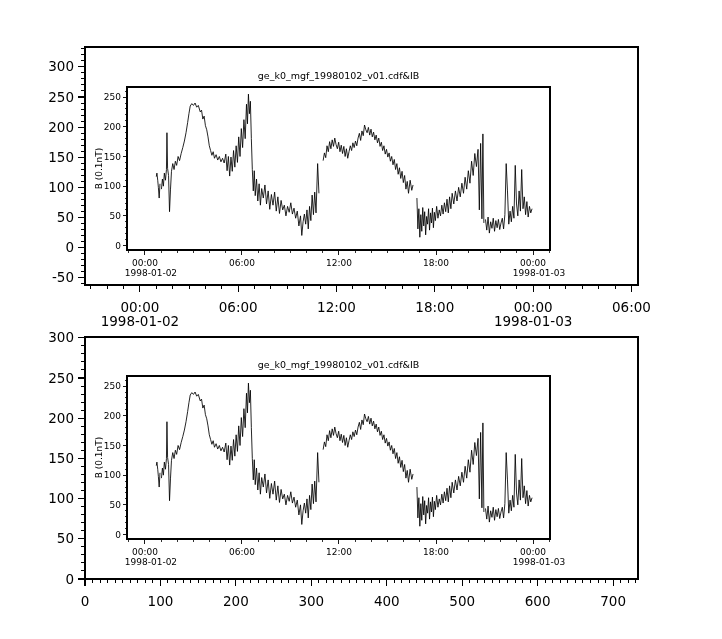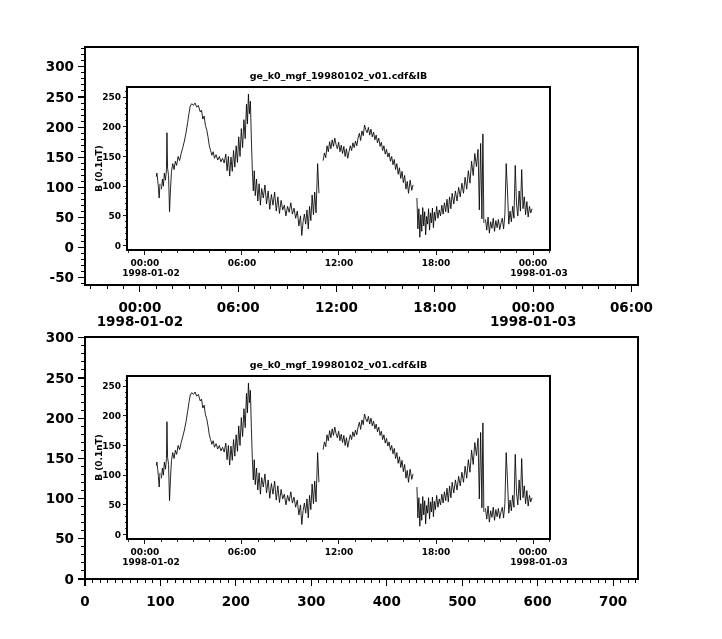--- a/index.html
+++ b/index.html
@@ -2,21 +2,20 @@
 <html><head>
 <meta charset="utf-8">
 <style>
   html, body { margin: 0; padding: 0; background: #ffffff; }
   .figure {
     position: relative;
     width: 659px; height: 639px;
     background: #ffffff;
     font-family: "DejaVu Sans", sans-serif;
     overflow: hidden;
-    font-weight: bold;
   }
   svg { display: block; }
   svg text { font-family: "DejaVu Sans", sans-serif; fill: #000000; }
 </style>
 </head>
 <body>
 
 <div class="figure">
   <svg id="fig-svg" width="722" height="639" viewBox="0 0 722 639" aria-label="ge_k0_mgf_19980102_v01.cdf&amp;IB">
       <g>

